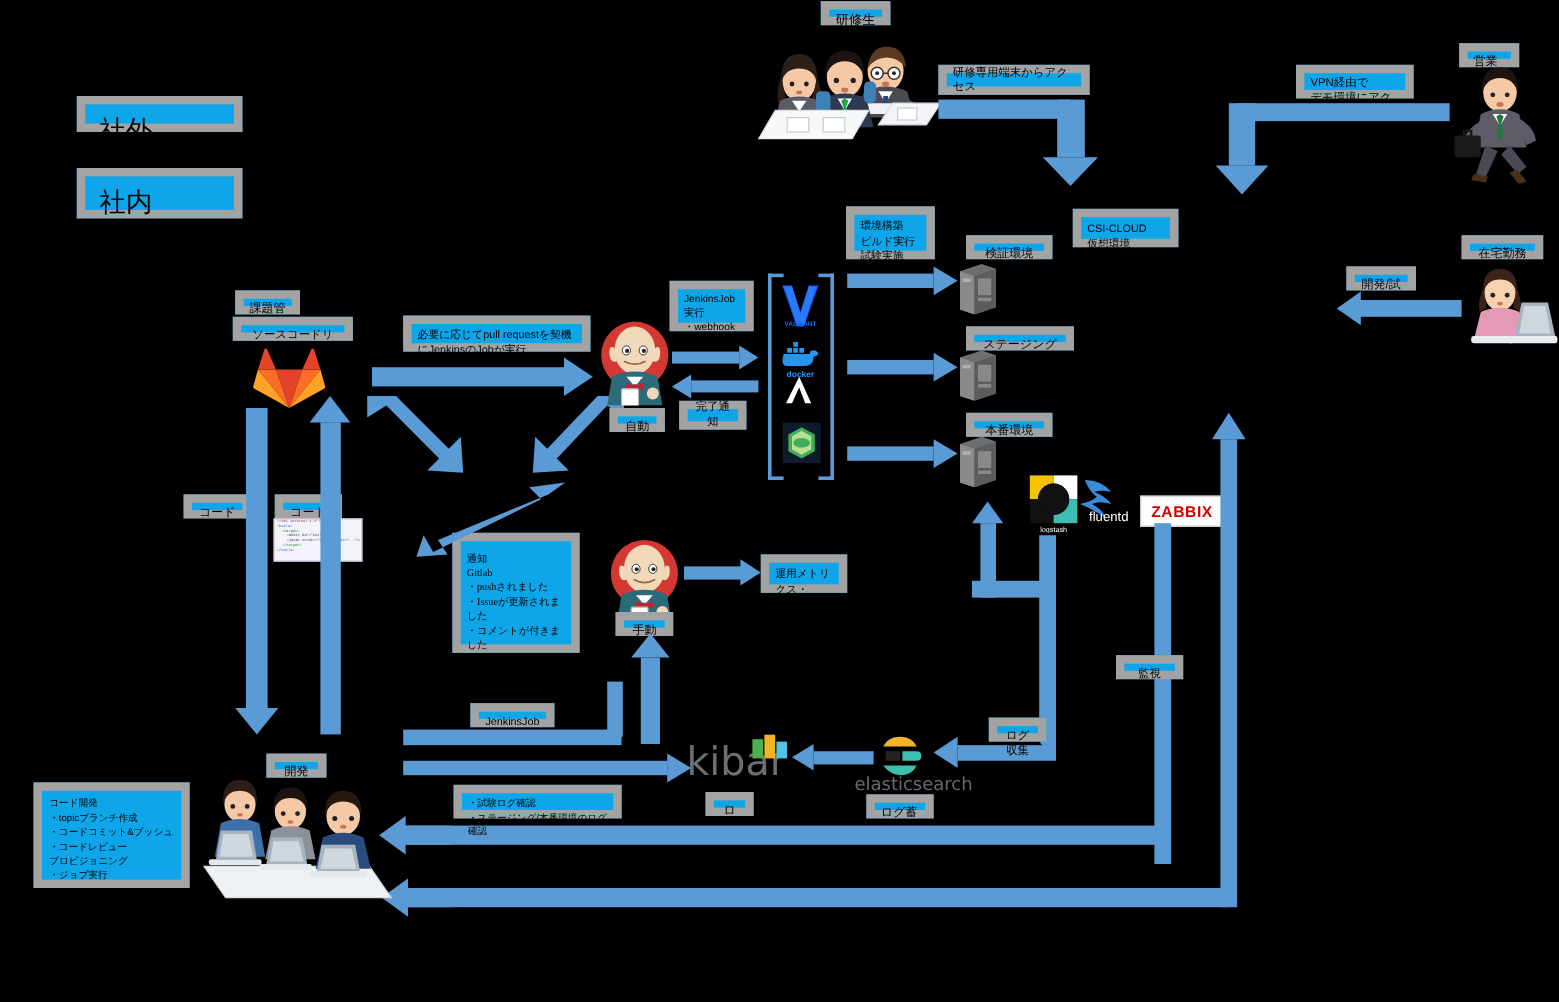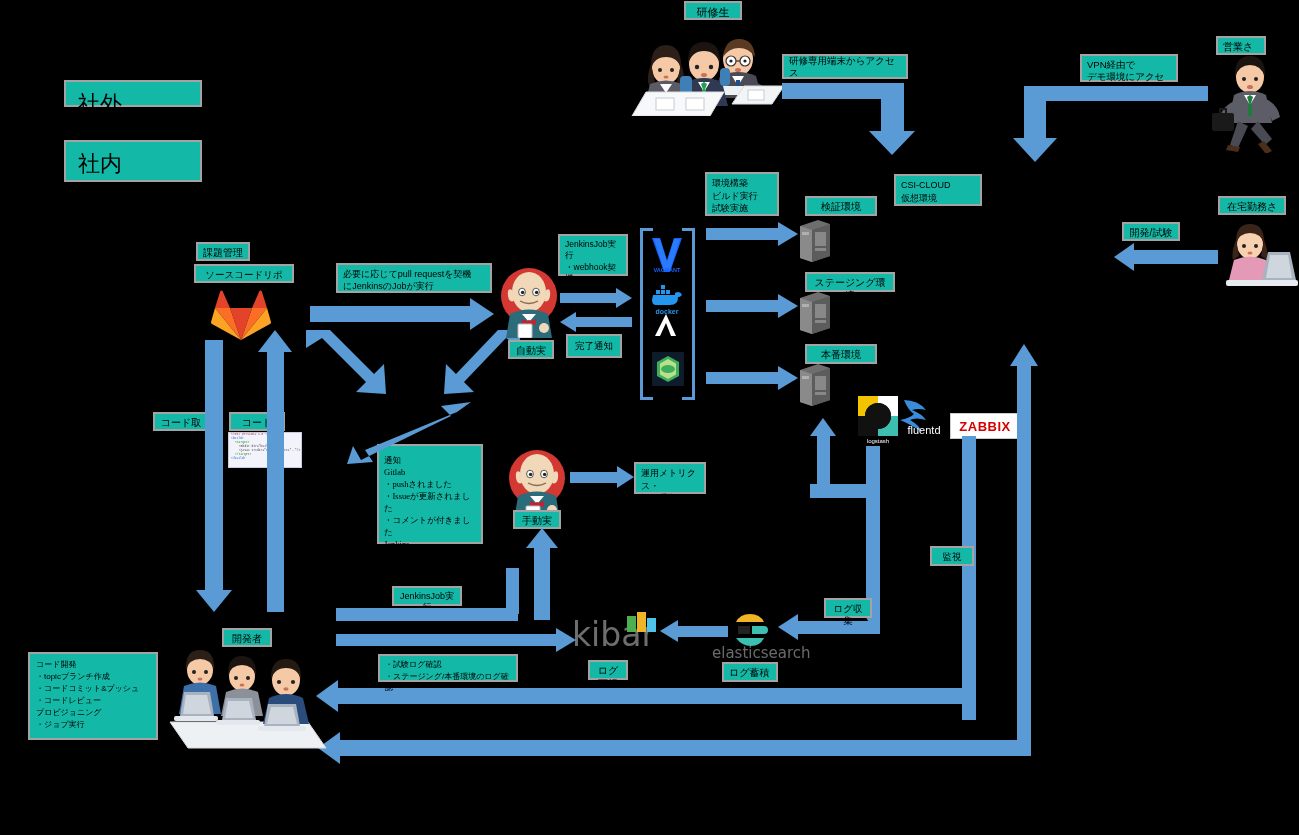--- a/index.html
+++ b/index.html
@@ -2,21 +2,21 @@
 <html><head>
 <meta charset="utf-8">
 <title>CI/CD Architecture Diagram</title>
 <style>
   html,body{margin:0;padding:0;background:#000;}
   body{width:1299px;height:835px;position:relative;overflow:hidden;
        font-family:"Liberation Sans","DejaVu Sans",sans-serif;}
   #stage{position:absolute;left:0;top:0;width:1299px;height:835px;background:#000;}
 
   
-  .lbl{position:absolute;background:#14b8a6;border:2px solid #a3a3a3;color:#000;
+  .lbl{position:absolute;background:#0ea5e9;border:7px solid #a3a3a3;color:#000;
        font-size:11px;line-height:1.25;padding:3px 5px;box-sizing:border-box;
        white-space:pre-line;}
   .lbl.big{font-size:22px;padding:8px 12px;font-weight:400;}
   .arrow-wrap{position:absolute;}
 
   
   .a-r .shaft{position:absolute;left:0;top:25%;height:50%;background:#5B9BD5;}
   .a-r .head{position:absolute;right:0;top:0;width:0;height:0;
              border-top:solid transparent;border-bottom:solid transparent;border-left:solid #5B9BD5;}
   .a-l .shaft{position:absolute;right:0;top:25%;height:50%;background:#5B9BD5;}
@@ -467,21 +467,21 @@
   </div>
   <div class="lbl" style="left:824px;top:598px;width:48px;height:20px;text-align:center;font-size:9.5px;">ログ収集</div>
 
   <div class="arrow-wrap a-u" style="left:810px;top:418px;width:26px;height:80px;">
     <div class="shaft" style="height:62px;"></div>
     <div class="head" style="border-left-width:13px;border-right-width:13px;border-bottom-width:18px;"></div>
   </div>
   <div class="bar" style="left:810px;top:484px;width:60px;height:14px;"></div>
 
   <div class="bar" style="left:962px;top:436px;width:14px;height:284px;"></div>
-  <div class="lbl" style="left:930px;top:546px;width:44px;height:20px;text-align:center;font-size:9.5px;">監視</div>
+  <div class="lbl" style="left:930px;top:546px;width:56px;height:20px;text-align:center;font-size:9.5px;">監視</div>
 
   <div class="arrow-wrap a-u" style="left:1010px;top:344px;width:28px;height:412px;">
     <div class="shaft" style="height:390px;"></div>
     <div class="head" style="border-left-width:14px;border-right-width:14px;border-bottom-width:22px;"></div>
   </div>
   <div class="bar" style="left:336px;top:740px;width:688px;height:16px;"></div>
   <div class="arrow-wrap a-l" style="left:318px;top:732px;width:60px;height:32px;">
     <div class="shaft" style="width:40px;"></div>
     <div class="head" style="border-top-width:16px;border-bottom-width:16px;border-right-width:22px;"></div>
   </div>

